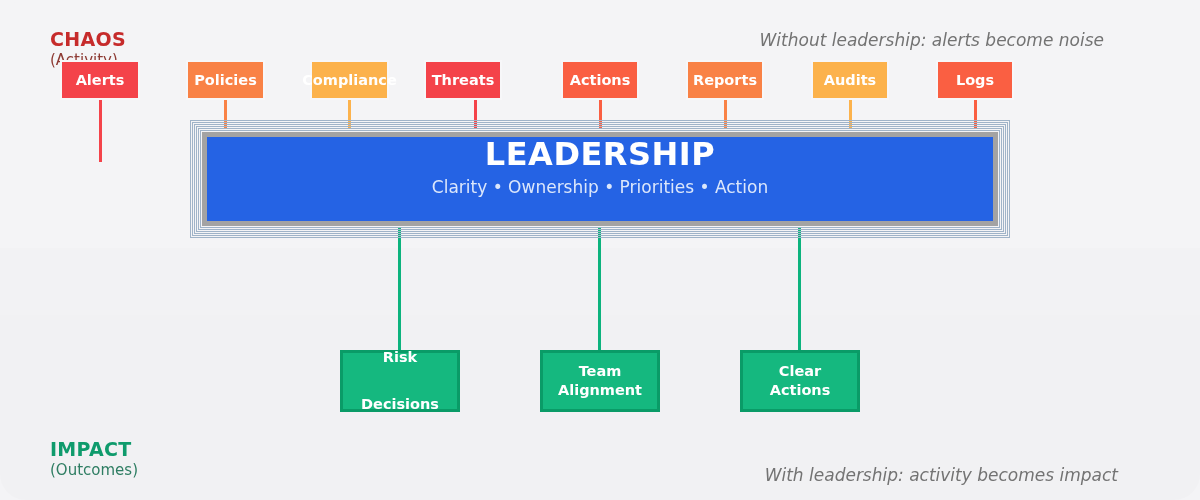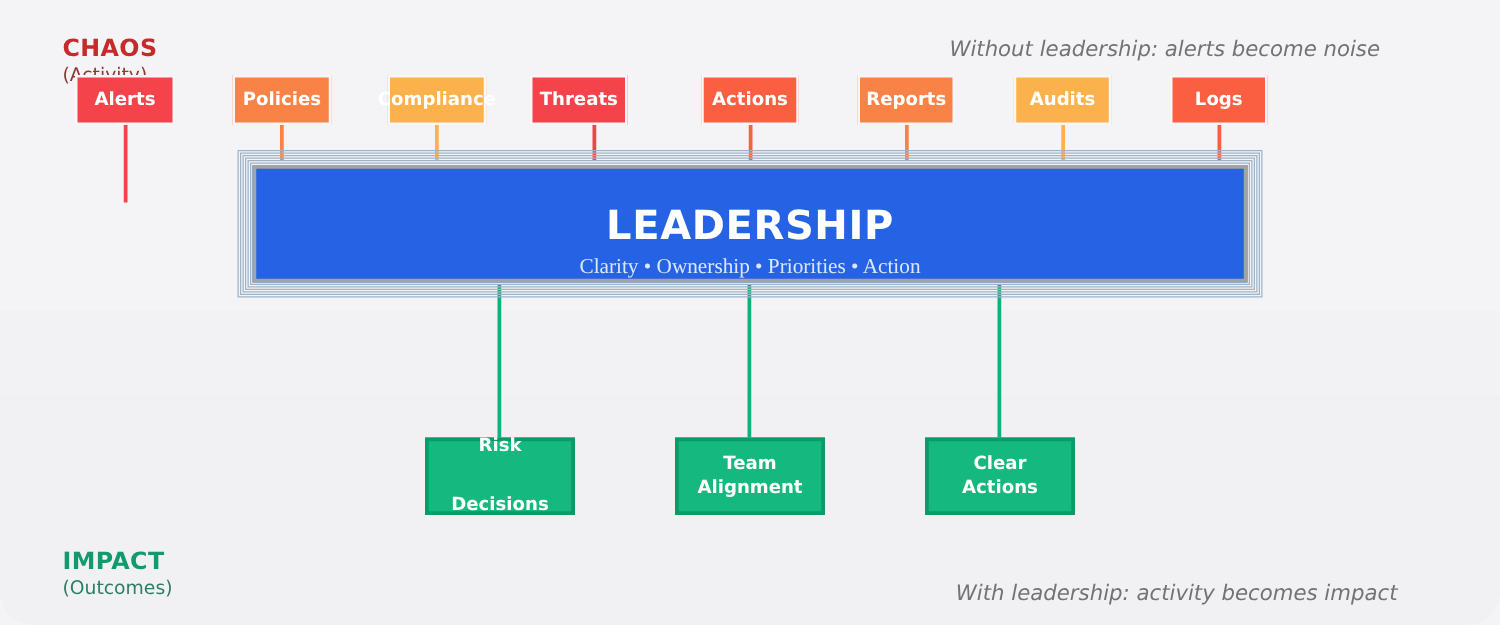--- a/index.html
+++ b/index.html
@@ -101,39 +101,38 @@
     border: 1px solid #9fb3c8;
     pointer-events: none;
   }
   #leadership-box {
     position: absolute;
     left: 12px;
     top: 12px;
     width: 796px;
     height: 94px;
     background: #2563e4;
-    border: 3px solid #a3a3a3;
+    border: 5px solid #a3a3a3;
     display: flex;
     flex-direction: column;
     align-items: center;
-    justify-content: flex-end;
+    justify-content: flex-start;
   }
   #leadership-title {
     color: #ffffff;
     font-weight: bold;
     font-size: 32px;
     letter-spacing: 0.5px;
     line-height: 1.1;
   }
   #leadership-subtitle {
     color: #dce7fb;
     font-size: 17px;
     margin-top: 6px;
     line-height: 1.1;
-    font-family: Liberation Serif, serif;
   }
 
   
   .impact-box {
     position: absolute;
     width: 120px;
     height: 62px;
     top: 350px;
     background: #15b87f;
     border: 3px solid #0a9b67;

